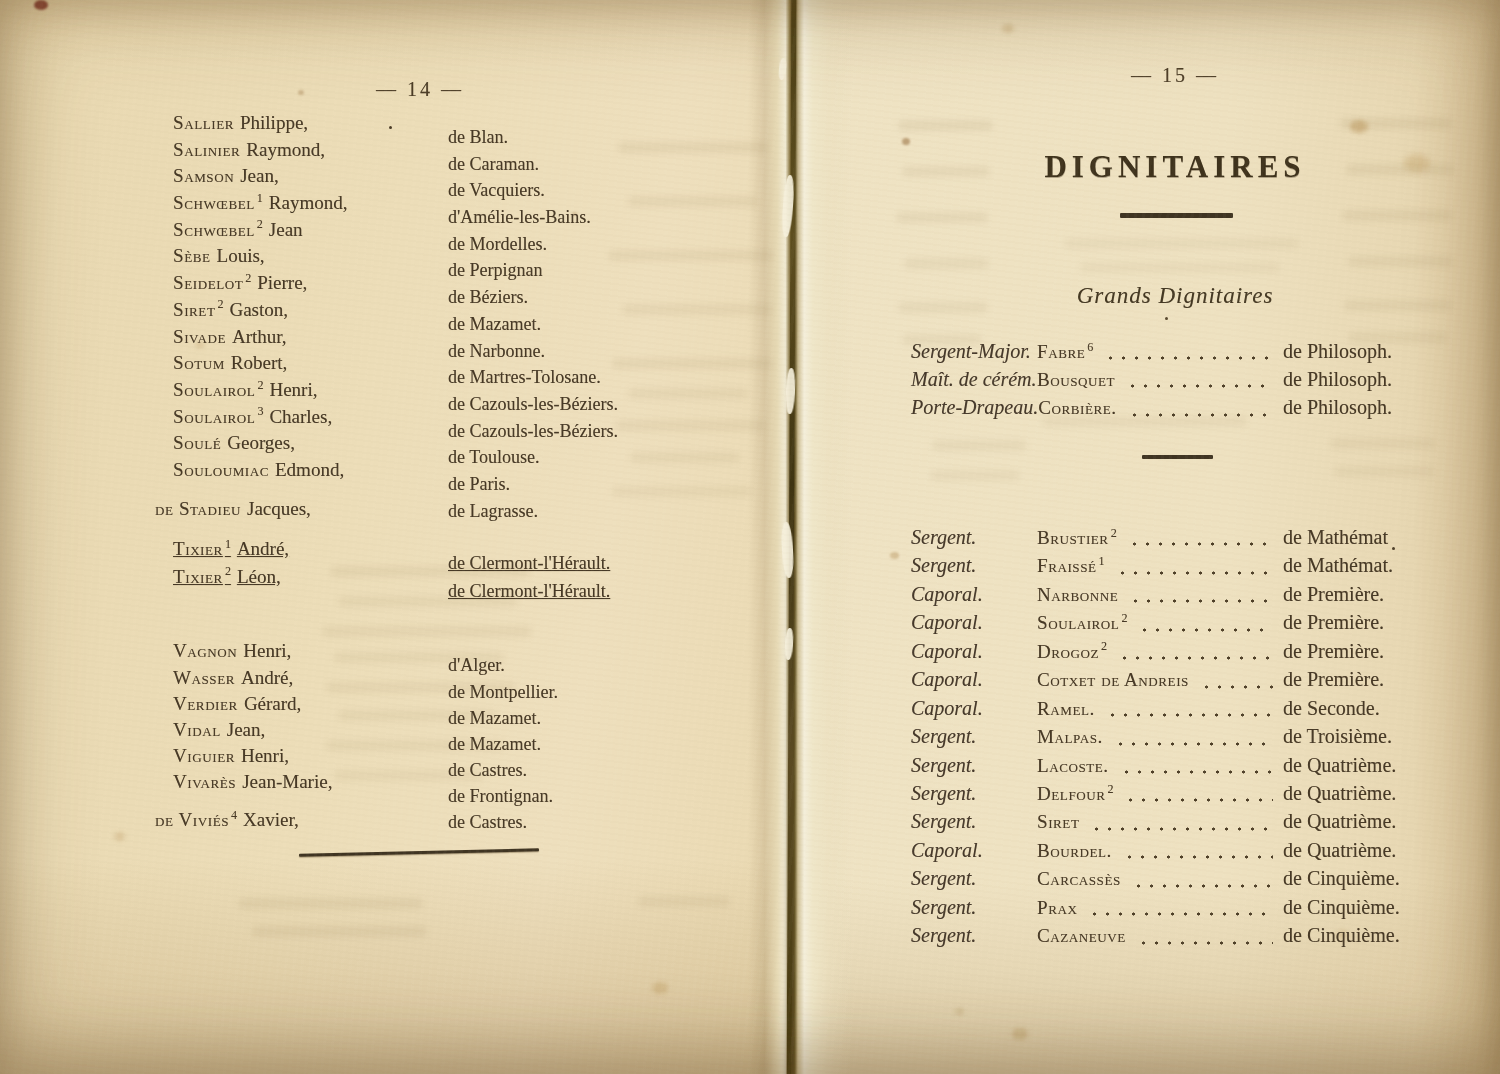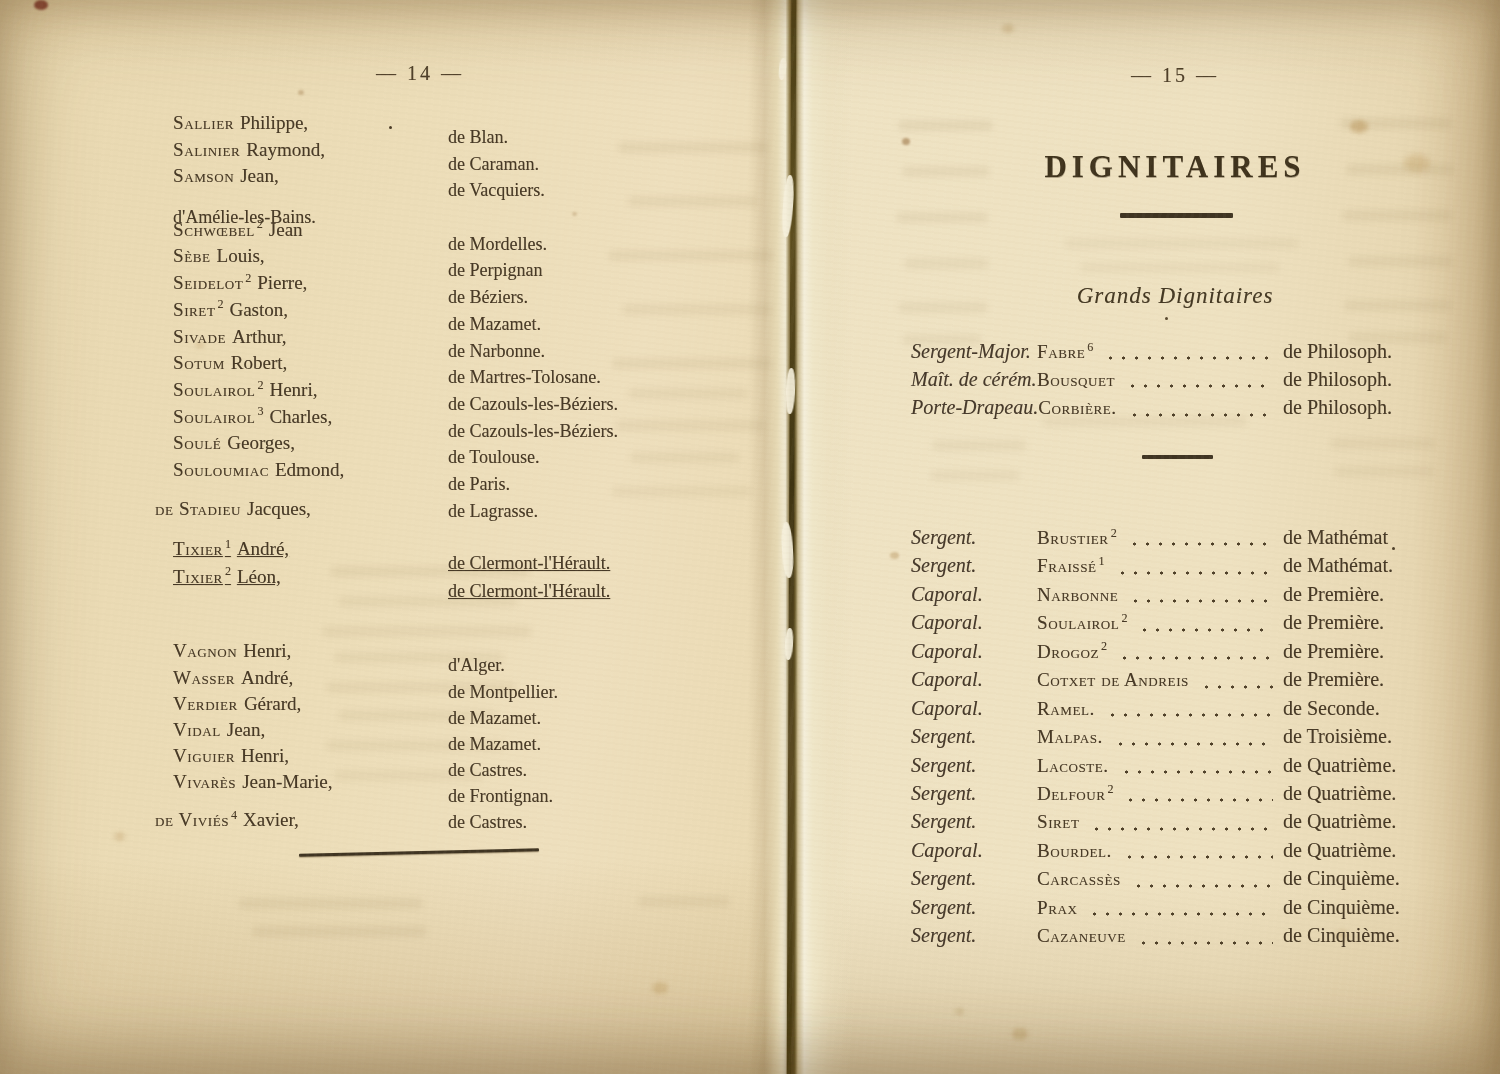--- a/index.html
+++ b/index.html
@@ -45,21 +45,21 @@
   .vignette{position:absolute; inset:0; pointer-events:none;
     box-shadow:inset 0 0 95px rgba(100,75,35,.26), inset 0 -28px 55px rgba(90,65,30,.22), inset 0 12px 28px rgba(110,85,45,.14);}
   .grain{position:absolute; inset:0; pointer-events:none; opacity:.5;
     background-image:
       repeating-linear-gradient(7deg, rgba(140,110,60,.035) 0 2px, rgba(0,0,0,0) 2px 6px),
       repeating-linear-gradient(97deg, rgba(255,250,230,.05) 0 3px, rgba(0,0,0,0) 3px 8px);}
   .stain{position:absolute; border-radius:50%; pointer-events:none;}
   .ghost{position:absolute; border-radius:6px; pointer-events:none; filter:blur(3px); background:rgba(166,147,104,.45);}
   
   .pg-header{position:absolute; text-align:center; font-size:20px; letter-spacing:3px; color:#4c3d27;}
-  .hdr-left{left:155px; width:530px; top:62px;}
+  .hdr-left{left:155px; width:530px; top:78px;}
   .hdr-right{left:905px; width:540px; top:64px;}
   .ink{text-shadow:.25px .25px 0 rgba(60,45,25,.35);}
   
   .name-list{position:absolute; left:155px; top:112px; width:604px;}
   .group{}
   .group + .group{}
   .g2{margin-top:26px;text-decoration:underline;} .g3{margin-top:47px;}
   .row{display:flex; width:604px; padding-left:18px; box-sizing:border-box;}
   .g1 .row{height:26.7px;} .g2 .row{height:27.5px;} .g3 .row{height:26.2px;}
   .row.hanging{padding-left:0;}
@@ -180,20 +180,21 @@
     <span class="name-cell"><span class="surname">Salinier</span><span class="given">Raymond,</span></span>
     <span class="place">de Caraman.</span>
   </div>
 
   <div class="row">
     <span class="name-cell"><span class="surname">Samson</span><span class="given">Jean,</span></span>
     <span class="place">de Vacquiers.</span>
   </div>
 
   <div class="row">
+    <span class="name-cell"><span class="surname">Schwœbel</span><sup class="sup">1</sup><span class="given">Raymond,</span></span>
     <span class="place">d'Amélie-les-Bains.</span>
   </div>
 
   <div class="row">
     <span class="name-cell"><span class="surname">Schwœbel</span><sup class="sup">2</sup><span class="given">Jean</span></span>
     <span class="place">de Mordelles.</span>
   </div>
 
   <div class="row">
     <span class="name-cell"><span class="surname">Sèbe</span><span class="given">Louis,</span></span>

